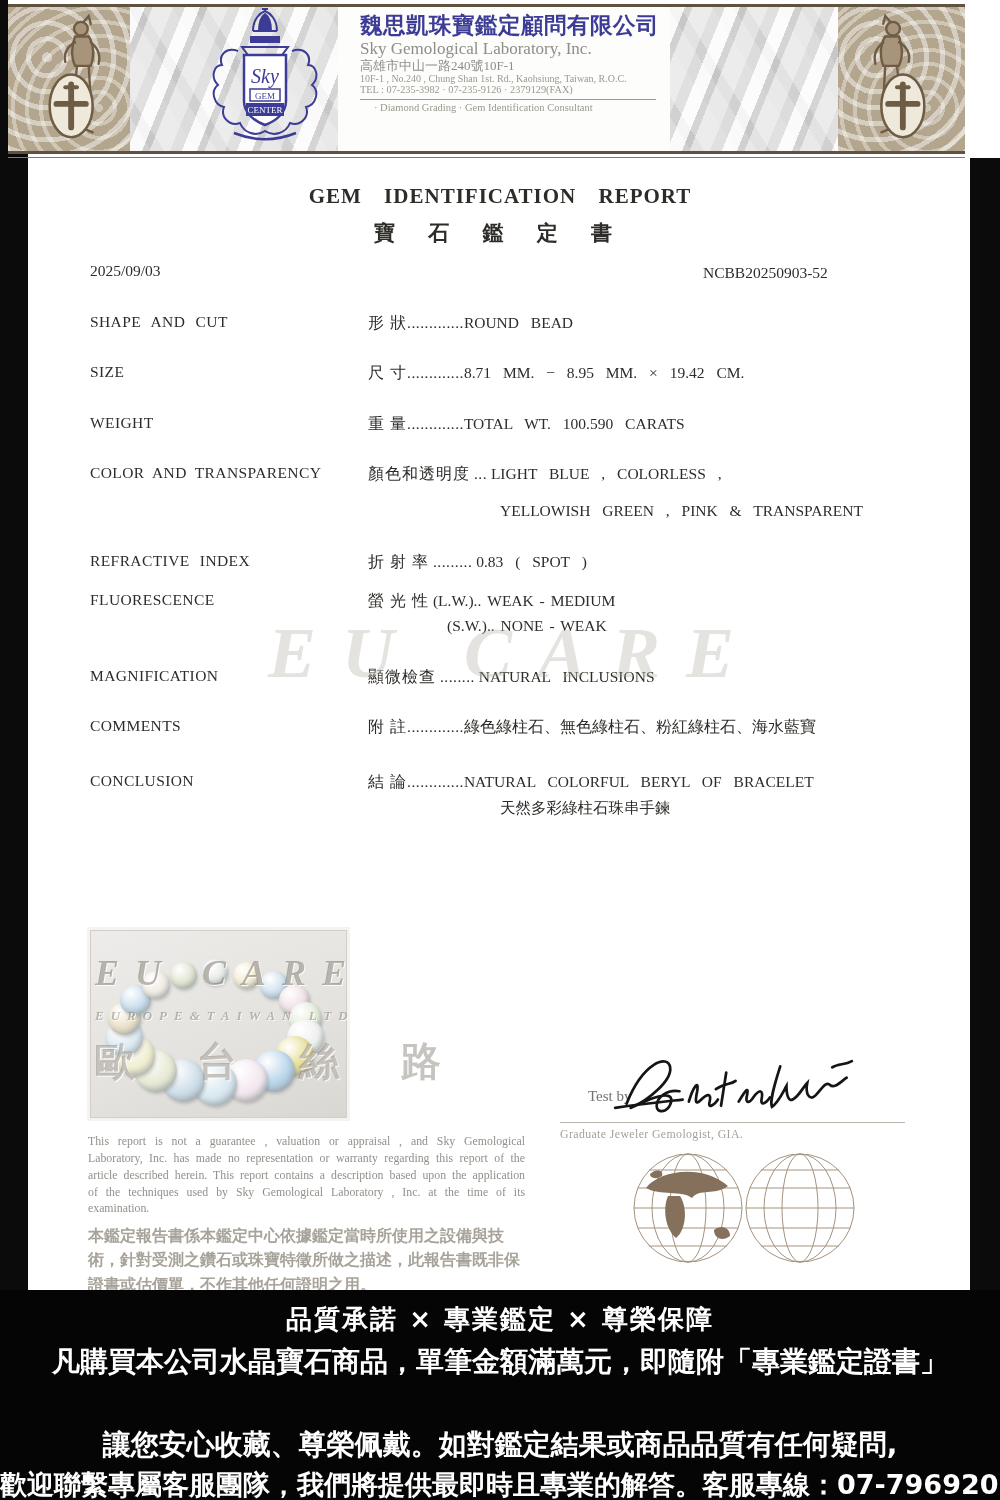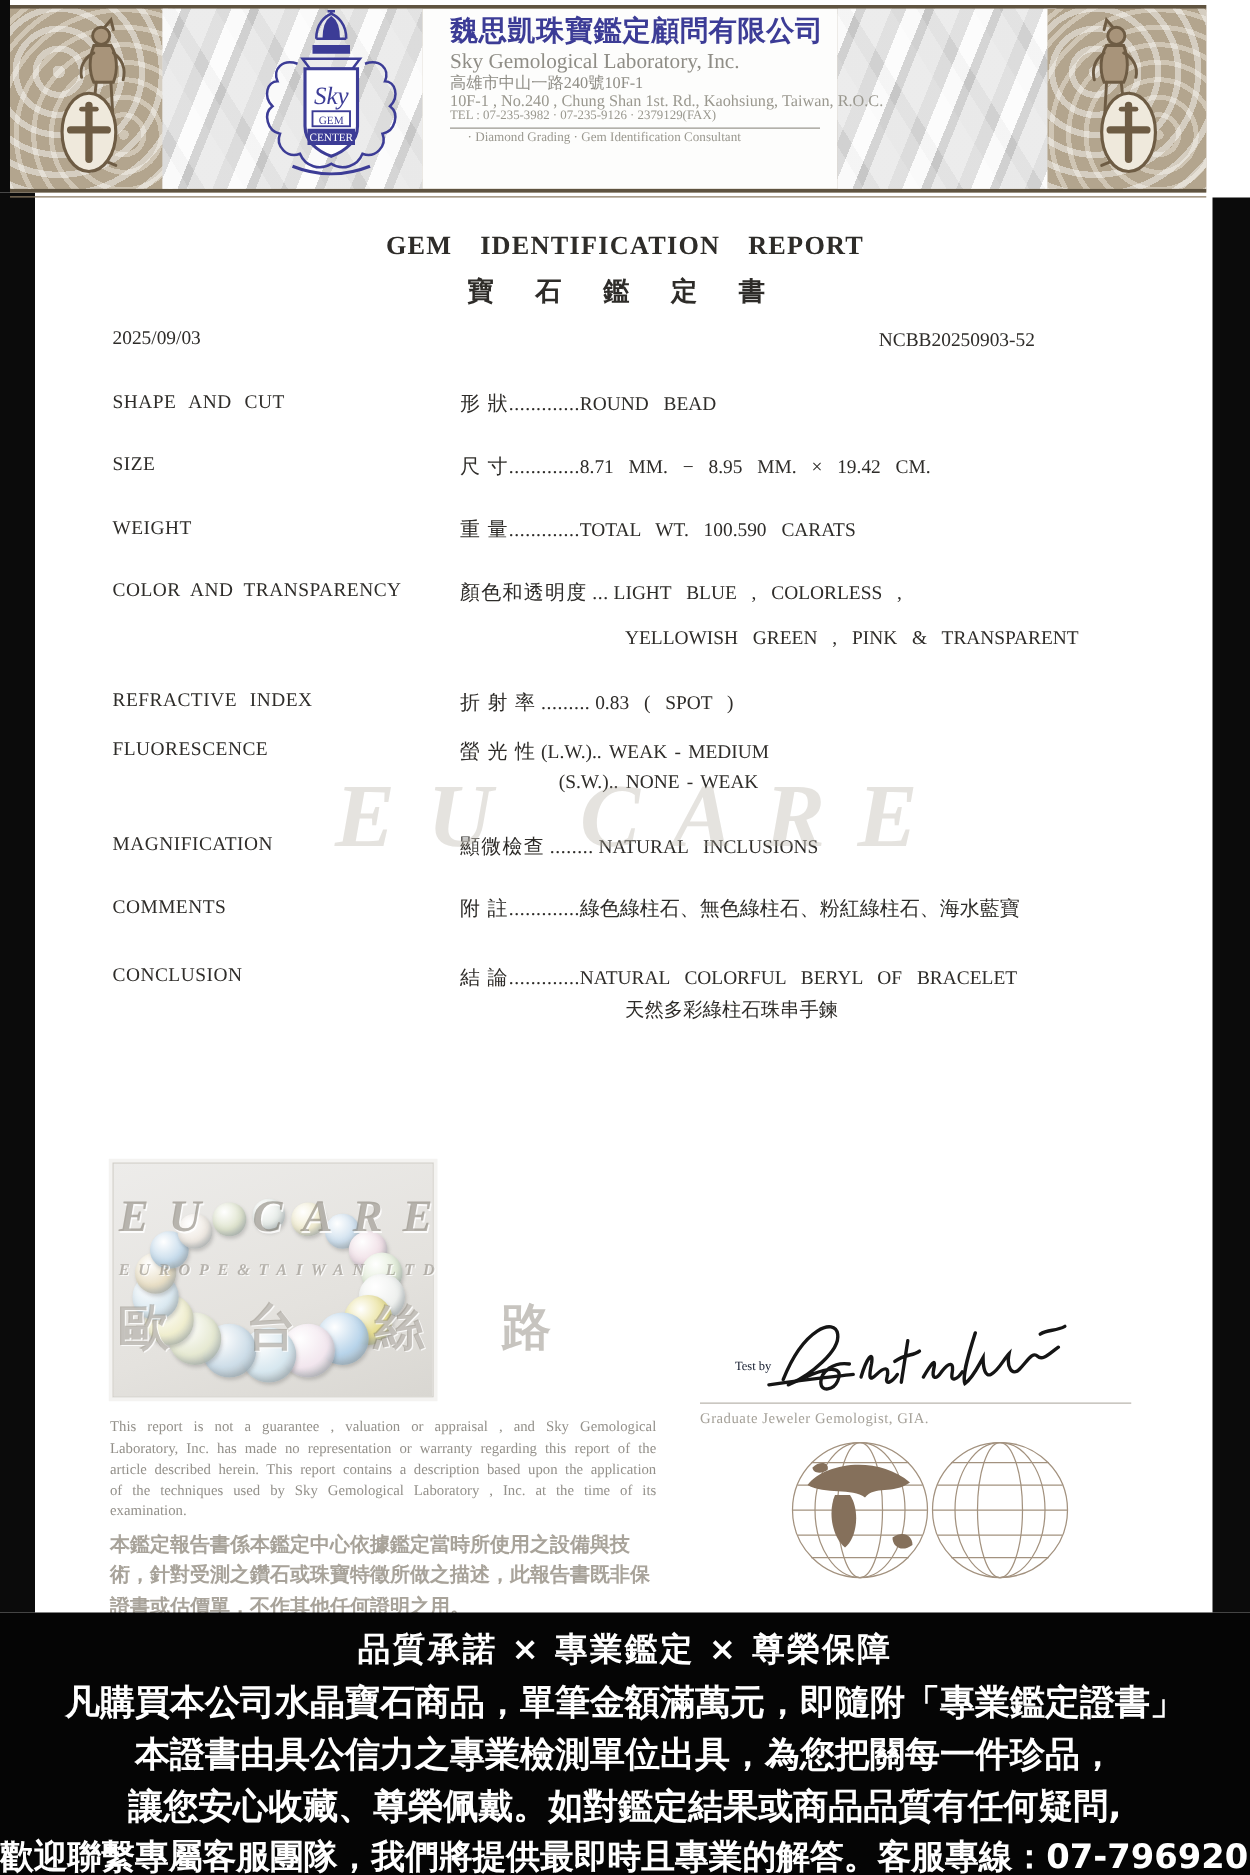--- a/index.html
+++ b/index.html
@@ -34,21 +34,21 @@
 
   
   #crest{position:absolute;left:190px;top:0px;width:134px;height:144px;}
 
   
   #head-text{position:absolute;left:352px;top:7px;width:310px;line-height:1.06;}
   #company-zh{font-family:"DejaVu Sans","Liberation Sans",sans-serif;font-weight:bold;
               font-size:22.5px;color:#3c3c96;letter-spacing:.5px;white-space:nowrap;}
   #company-en{font-size:17px;color:#8f8d86;margin-top:2px;white-space:nowrap;}
   #address-zh{font-size:13px;color:#8f8d86;margin-top:1px;}
-  #address-en{font-size:13px;color:#9a988f;margin-top:1px;white-space:nowrap;}
+  #address-en{font-size:10px;color:#9a988f;margin-top:1px;white-space:nowrap;}
   #tel-line{font-size:10.3px;color:#9a988f;margin-top:1px;}
   #head-rule{width:296px;border:0;border-top:1px solid #9a988f;margin:3px 0 2px 0;}
   #services{font-size:10.5px;color:#9a988f;padding-left:14px;}
 
   
   #title-en{position:absolute;left:30px;top:184px;width:940px;text-align:center;
             font-size:21px;font-weight:bold;word-spacing:16px;letter-spacing:1px;}
   #title-zh{position:absolute;left:30px;top:219px;width:940px;text-align:center;
             font-size:21px;font-weight:bold;letter-spacing:14px;}
   #date{position:absolute;left:90px;top:262px;font-size:15.5px;}
@@ -75,21 +75,21 @@
   #photo-wm .w3{font-size:40px;font-weight:bold;letter-spacing:26px;margin-top:10px;
           color:rgba(130,124,112,.45);text-shadow:1px 1px 0 rgba(255,255,255,.8);}
 
   
   #photo{position:absolute;left:90px;top:930px;width:255px;height:186px;
          background:linear-gradient(160deg,#edecea 0%,#e4e2de 60%,#d9d7d2 100%);
          border:1px solid #d2cfc9;box-shadow:0 0 0 3px #f4f3f1;}
   .bead{position:absolute;border-radius:50%;box-shadow:inset -2px -3px 5px rgba(90,105,110,.25),1px 2px 3px rgba(80,80,80,.25);}
 
   
-  #testby{position:absolute;left:588px;top:1088px;font-size:10px;color:#0f172a;}
+  #testby{position:absolute;left:588px;top:1088px;font-size:15px;color:#737373;}
   #sig-svg{position:absolute;left:612px;top:1052px;}
   #sig-line{position:absolute;left:560px;top:1122px;width:345px;border-top:1.5px solid #b9b5ad;}
   #credential{position:absolute;left:560px;top:1127px;width:345px;text-align:left;
               font-size:11.8px;color:#a5a199;letter-spacing:.4px;}
 
   
   #disc-en{position:absolute;left:88px;top:1133px;width:437px;font-size:11.8px;color:#93908a;
            text-align:justify;line-height:1.43;word-spacing:3px;}
   #disc-zh{position:absolute;left:88px;top:1224px;width:444px;font-size:16px;color:#a8a39a;
            font-weight:bold;line-height:1.52;font-family:"DejaVu Sans","Liberation Sans",sans-serif;}
@@ -305,18 +305,17 @@
       <path d="M28,42 C42,24 84,18 110,40 C96,50 82,42 74,52 C64,44 42,50 28,42 Z"></path>
       <path d="M50,50 C44,64 48,84 58,92 C68,84 70,62 62,50 Z"></path>
       <path d="M96,84 C104,78 112,82 112,90 C104,96 96,92 96,84 Z"></path>
       <path d="M32,28 C38,22 46,24 44,30 C38,34 32,32 32,28 Z"></path>
     </g>
   </svg>
 
   <div id="footer">
     <div id="fl0" class="fline">品質承諾 × 專業鑑定 × 尊榮保障</div>
     <div id="fl1" class="fline">凡購買本公司水晶寶石商品，單筆金額滿萬元，即隨附「專業鑑定證書」</div>
-    <div id="fl2" class="fline">本證書由具公信力之專業檢測單位出具，為您把關每一件珍品，</div>
     <div id="fl3" class="fline">讓您安心收藏、尊榮佩戴。如對鑑定結果或商品品質有任何疑問,</div>
     <div id="fl4" class="fline">歡迎聯繫專屬客服團隊，我們將提供最即時且專業的解答。客服專線：07-7969205</div>
   </div>
 
 </div>
 
 </body></html>

